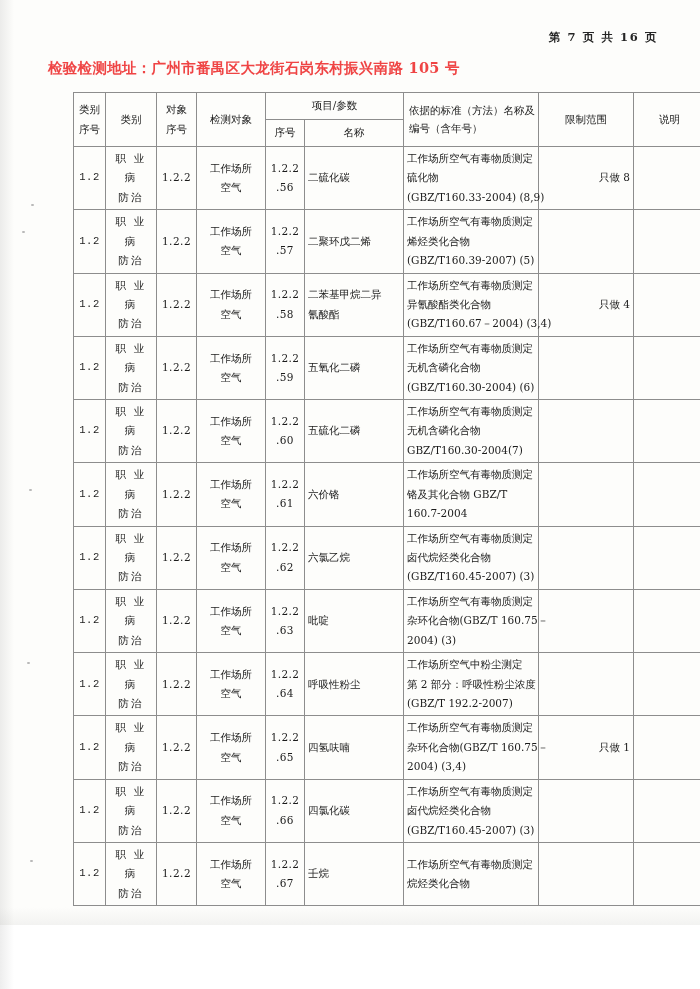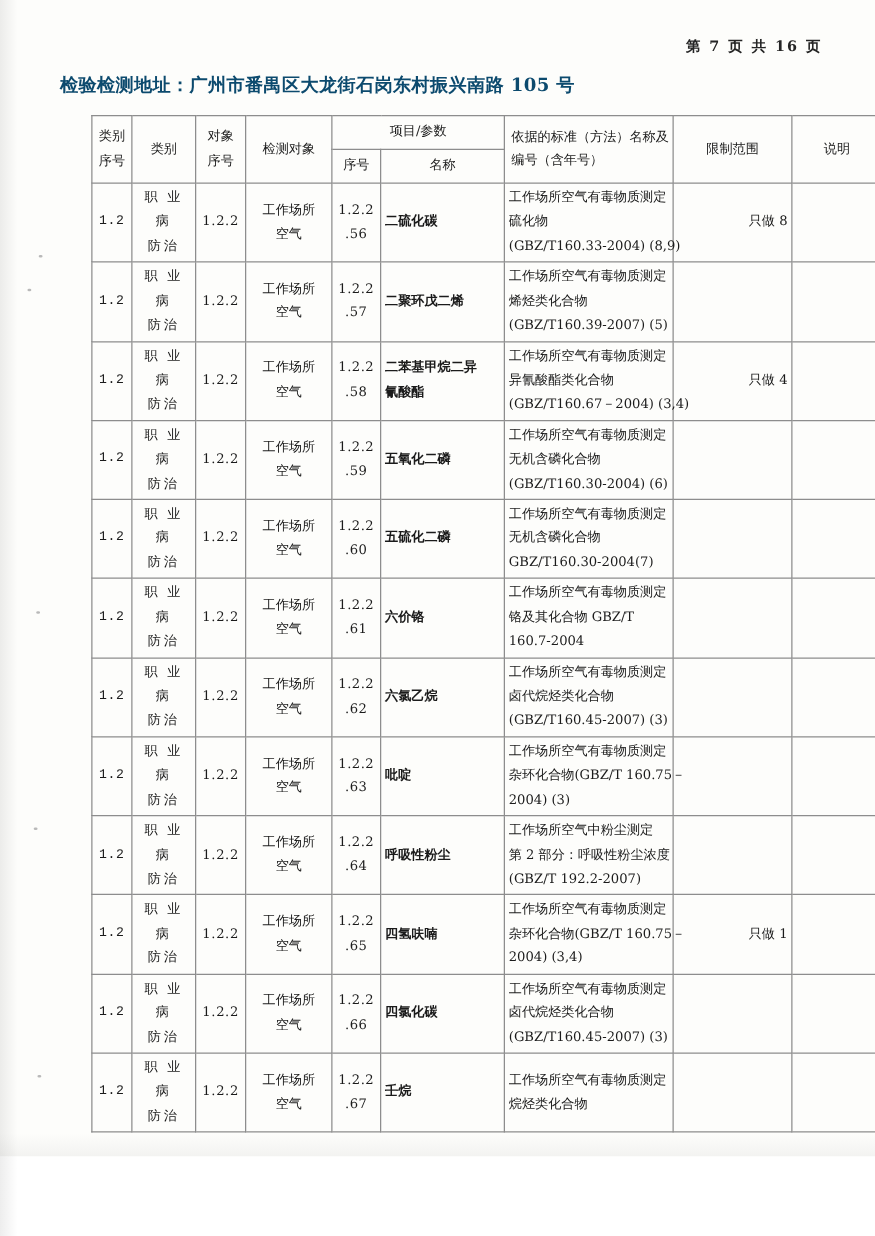--- a/index.html
+++ b/index.html
@@ -32,21 +32,21 @@
     color: #252525;
     font-family: "DejaVu Serif", "Liberation Serif", serif;
   }
   .doc-address {
     position: absolute;
     top: 59px;
     left: 48px;
     font-size: 14.5px;
     font-weight: bold;
     letter-spacing: 0.3px;
-    color: #0c4a6e;
+    color: #ef4444;
     white-space: nowrap;
   }
   
   .tbl-wrap {
     position: absolute;
     top: 92px;
     left: 40px;
     width: 632px;
     padding-left: 33px;
   }
@@ -89,21 +89,21 @@
     line-height: 1.7;
   }
   .hdr-2line { display: block; }
 
   tbody td { height: 36px; }
   td.col-catno   { text-align: center; letter-spacing: 0.5px; font-family: Liberation Mono, monospace; }
   td.col-cat     { text-align: center; letter-spacing: 2.2px; line-height: 1.7; }
   td.col-objno   { text-align: center; letter-spacing: 0.5px; }
   td.col-obj     { text-align: center; padding-left: 7px; line-height: 1.7; }
   td.col-itemno  { text-align: center; letter-spacing: 0.4px; line-height: 1.7; }
-  td.col-itemname{ text-align: left; padding-left: 8px; line-height: 1.75; font-weight: bold; }
+  td.col-itemname{ text-align: left; padding-left: 8px; line-height: 1.75; }
   td.col-std     { text-align: left; padding-left: 5px; line-height: 1.95; }
   td.col-limit   { text-align: right; padding-left: 8px; }
   td.col-remark  { text-align: left; }
 
   .ln { display: block; white-space: nowrap; }
   .stk { display: block; }
 
   
   .margin-mark {
     position: absolute;

